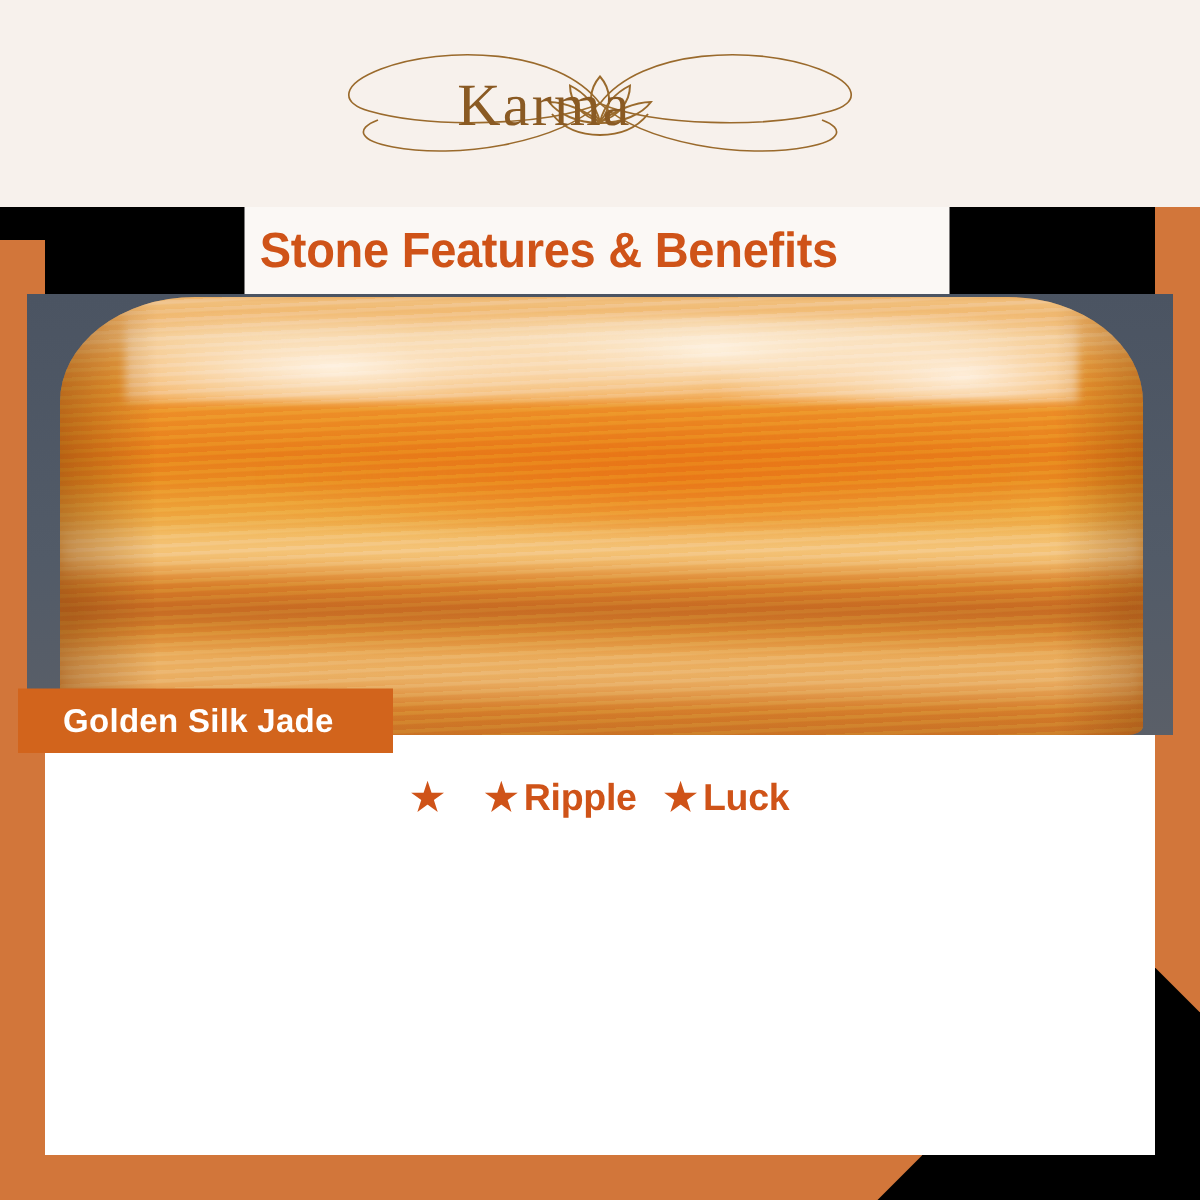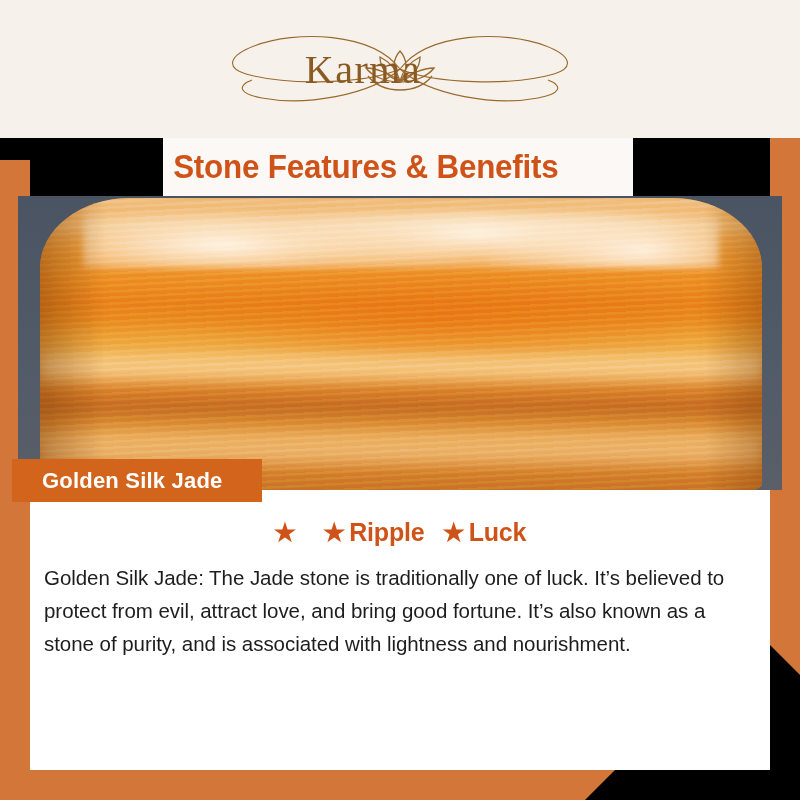--- a/index.html
+++ b/index.html
@@ -313,16 +313,15 @@
       <span class="feature">
         <span class="star">★</span>
         <span>Ripple</span>
       </span>
       <span class="feature">
         <span class="star">★</span>
         <span>Luck</span>
       </span>
     </div>
 
-    <p class="desc">Golden Silk Jade: The Jade stone is traditionally one of luck. It’s believed to protect from evil, attract love, and bring good fortune. It’s also known as a stone of purity, and is associated with lightness and nourishment.</p>
   </div>
 
 </div>
 
 </body></html>

